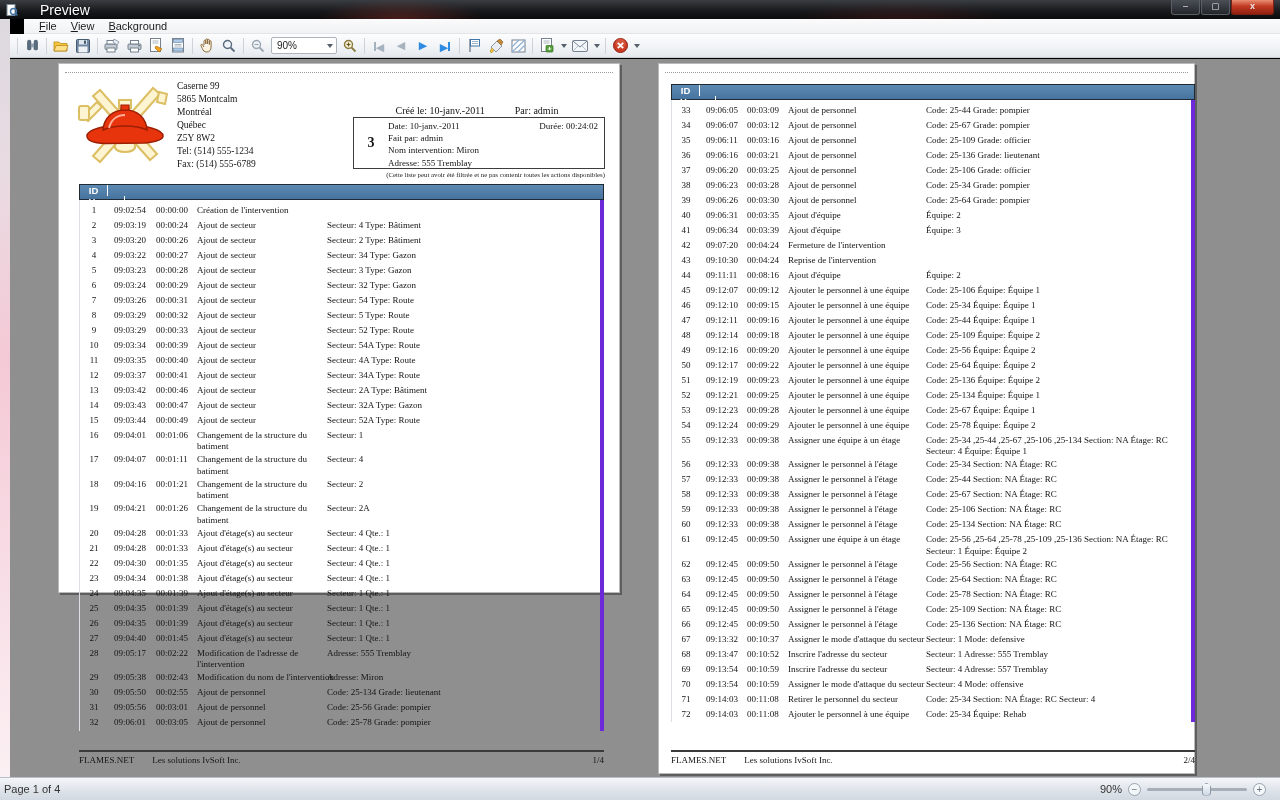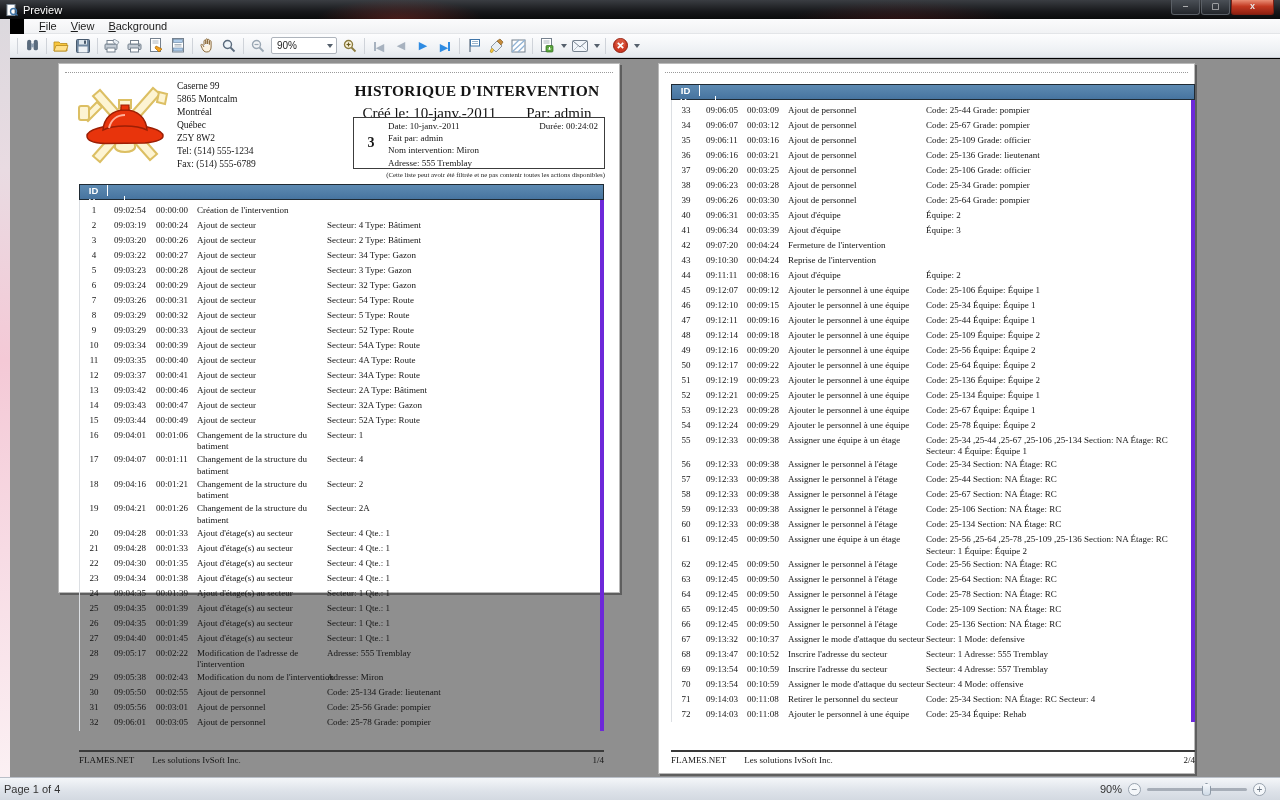--- a/index.html
+++ b/index.html
@@ -7,21 +7,21 @@
               font-family:"Liberation Sans", sans-serif; }
 
   
   .titlebar { position:absolute; left:0; top:0; width:1280px; height:19px;
     background:
       radial-gradient(ellipse 120px 30px at 400px 20px, rgba(190,60,50,.35), transparent 70%),
       radial-gradient(ellipse 160px 30px at 900px 22px, rgba(150,40,40,.25), transparent 70%),
       linear-gradient(#3a3d42, #17181b 60%, #0a0b0c);
     color:#fff; display:flex; align-items:center; }
   .appicon { width:12px; height:12px; margin:0 5px 0 6px; }
-  .titletext { font-size:11px; text-shadow:0 1px 2px #000; }
+  .titletext { font-size:14px; text-shadow:0 1px 2px #000;margin-left:17px; }
   .winbtns { position:absolute; right:6px; top:0; display:flex; }
   .winbtn { width:29px; height:15px; border:1px solid #5a5f66; border-top:none;
     border-radius:0 0 3px 3px; background:linear-gradient(#4a4f56,#23262b);
     color:#e8e8e8; font-size:9px; line-height:13px; text-align:center; margin-left:1px; }
   .winbtn.close { width:43px; background:linear-gradient(#e98e75,#c33a22 45%,#8f1f10);
     border-color:#7c2014; font-weight:bold; }
 
   .menubar { position:absolute; left:24px; top:19px; width:1270px; height:15px;
     background:linear-gradient(#fbfbfc,#f1f2f4); border-bottom:1px solid #e3e5e8;
     display:flex; align-items:center; padding-left:8px; }
@@ -58,21 +58,21 @@
     box-shadow:2px 2px 0 #5e5e5e; font-family:"Liberation Serif", serif; color:#141414; }
   .page1 { left:48px; width:562px; height:530px; }
   .page2 { left:648px; width:537px; height:711px; }
   .dotline { position:absolute; left:6px; right:6px; top:8px; border-top:1px dotted #9a9a9a; }
 
   
   .logo { position:absolute; left:16px; top:14px; }
   .addr { position:absolute; left:118px; top:16px; font-size:9.5px; line-height:13px; }
   .title-block { position:absolute; left:290px; top:18px; width:256px; text-align:center;
     font-size:15.5px; font-weight:bold; letter-spacing:.2px; }
-  .created { position:absolute; left:290px; top:41px; width:256px; font-size:15px;
+  .created { position:absolute; left:290px; top:41px; width:256px; font-size:10px;
     display:flex; justify-content:center; gap:30px; }
   .infobox { position:absolute; left:294px; top:53px; width:252px; height:52px;
     border:1px solid #3c3c3c; display:flex; }
   .infobox .num { width:34px; display:flex; align-items:center; justify-content:center;
     font-size:14px; font-weight:bold; }
   .infobox .fields { flex:1; font-size:9px; line-height:12.2px; padding-top:2px; }
   .infobox .l1 { display:flex; } .infobox .l1 .dur { margin-left:auto; padding-right:6px; }
   .note { position:absolute; left:230px; top:107px; width:316px; text-align:right;
     font-size:6.8px; color:#222; }
 
@@ -347,21 +347,20 @@
     <div class="addr">
       <div>Caserne 99</div>
       <div>5865 Montcalm</div>
       <div>Montréal</div>
       <div>Québec</div>
       <div>Z5Y 8W2</div>
       <div>Tel:   (514) 555-1234</div>
       <div>Fax:  (514) 555-6789</div>
     </div>
 
-    <div class="title-block">HISTORIQUE D'INTERVENTION</div>
     <div class="created">
       <span>Créé le: 10-janv.-2011</span>
       <span>Par: admin</span>
     </div>
 
     <div class="infobox">
       <div class="num">3</div>
       <div class="fields">
         <div class="l1">
           <span>Date: 10-janv.-2011</span>

